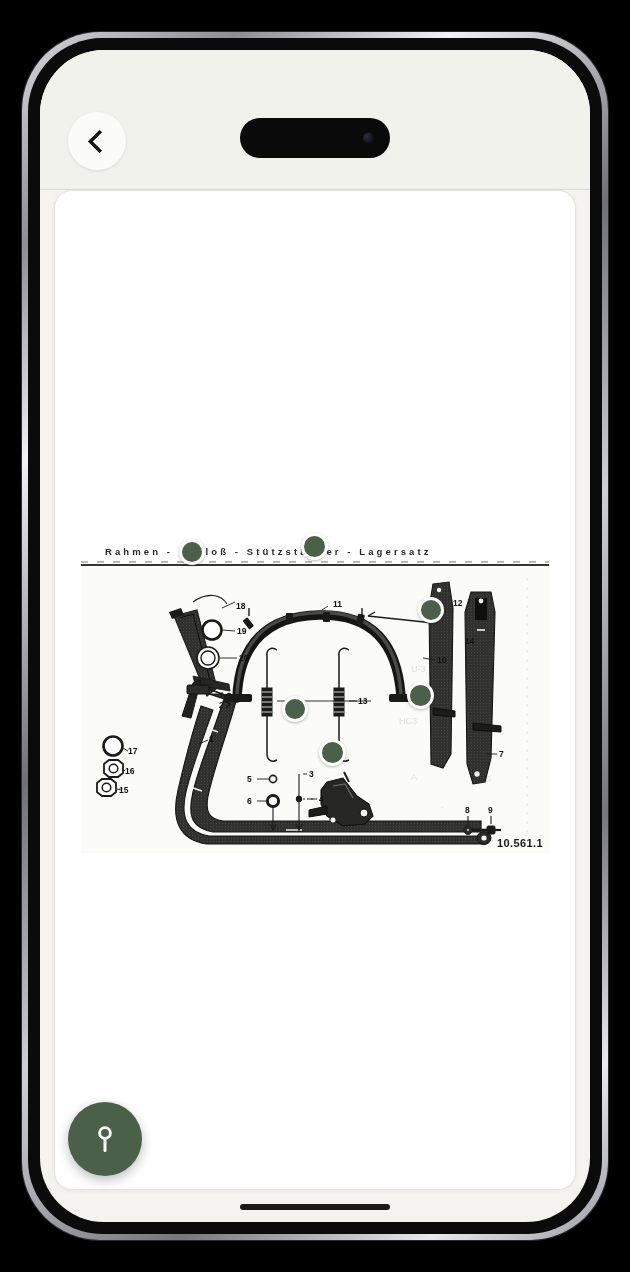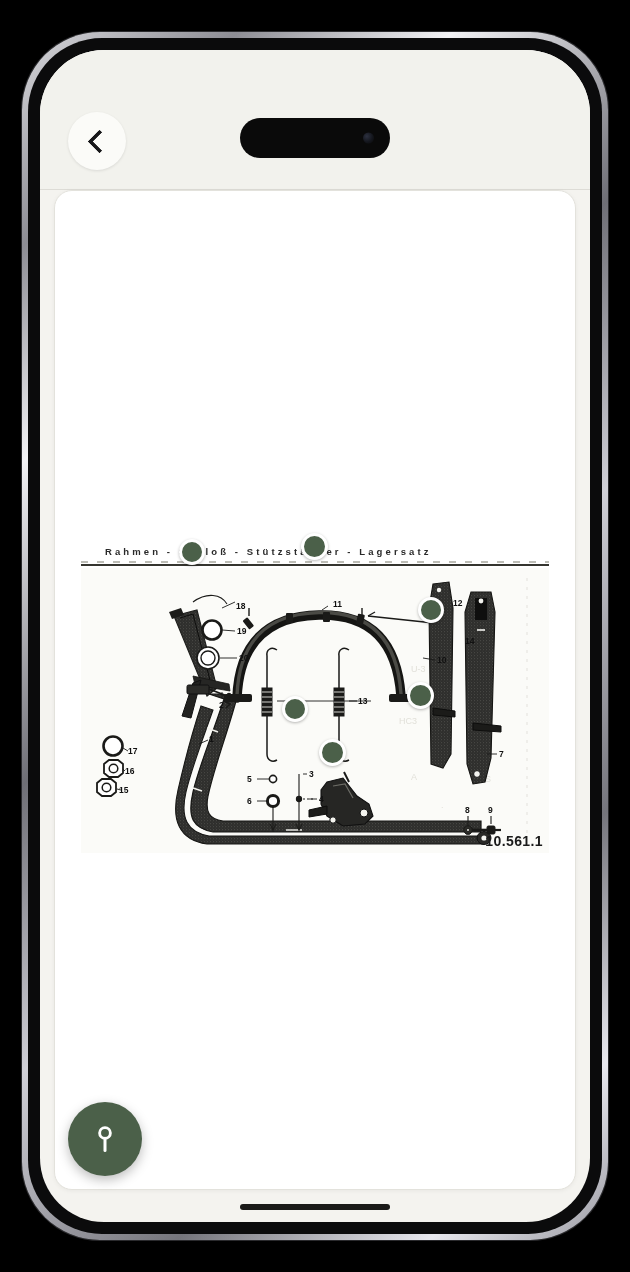--- a/index.html
+++ b/index.html
@@ -78,21 +78,21 @@
   .diagram-title{
     position:absolute; left:24px; top:0; font-size:9.5px; color:#2a2a2a;
     letter-spacing:3.1px; font-weight:bold; white-space:nowrap;
   }
   .diagram-rule{ position:absolute; left:0; top:18px; width:468px; height:2px; background:#35352f; }
   .diagram-rule:after{ content:""; position:absolute; left:0; top:-3px; width:100%; height:2px;
                        background:repeating-linear-gradient(90deg,#bdbdb6 0 7px,transparent 7px 16px); }
   .diagram-canvas{ position:absolute; left:0; top:22px; width:468px; height:285px; background:#fbfbf8; }
   .diagram-canvas svg{ display:block; }
   .ref-code{
-    position:absolute; right:6px; bottom:4px; font-size:14px; font-weight:bold;
+    position:absolute; right:6px; bottom:4px; font-size:11px; font-weight:bold;
     color:#1a1a1a; letter-spacing:.4px;
   }
 
   
   .marker{
     position:absolute; border-radius:50%; background:#4B6049;
     border:3px solid #FFFFFF; box-shadow:0 1px 3px rgba(0,0,0,.28);
   }
 
   

